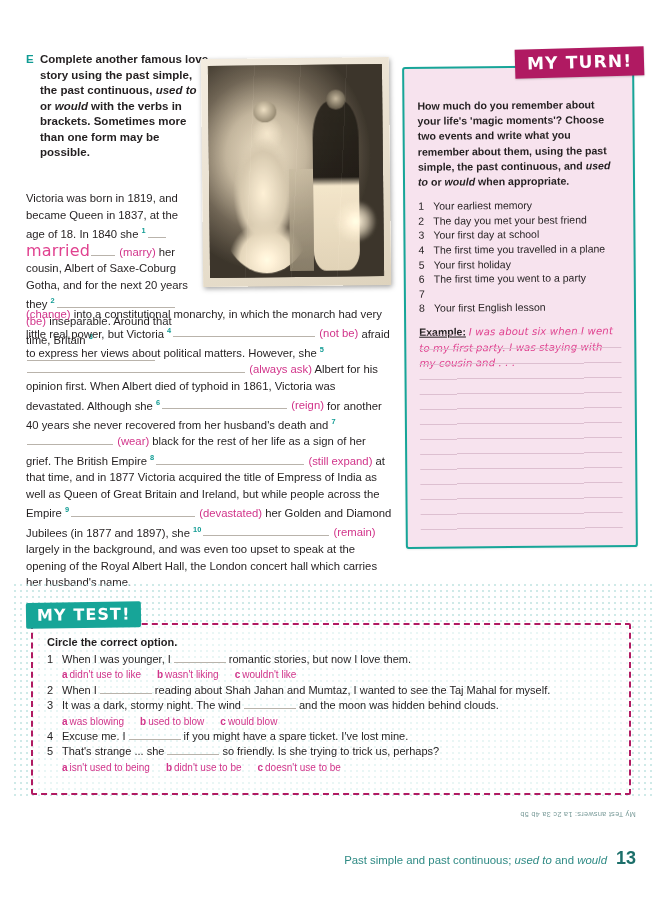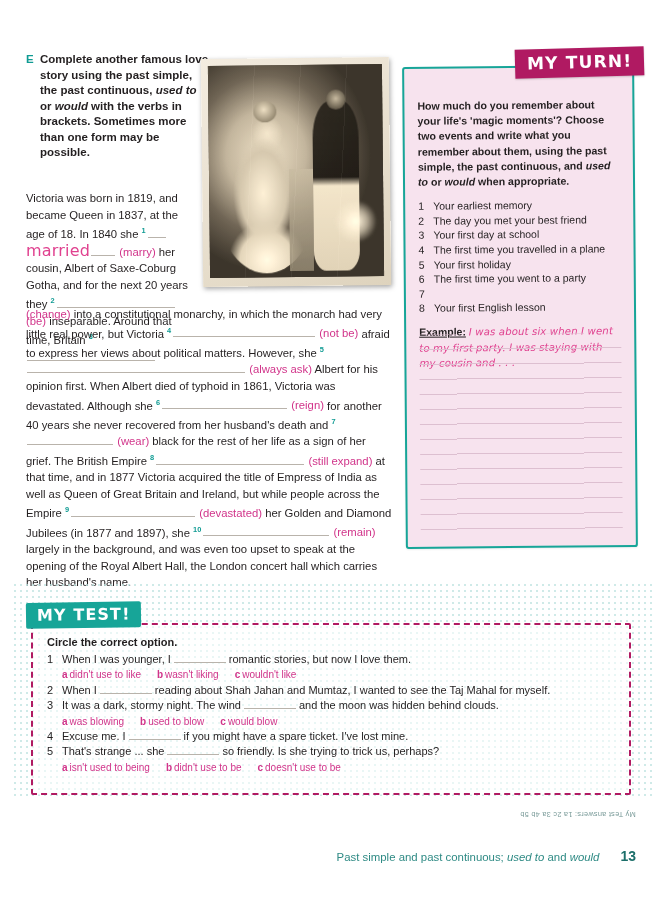--- a/index.html
+++ b/index.html
@@ -306,21 +306,21 @@
     letter-spacing: .25px;
     white-space: nowrap;
   }
   #footer-line {
     position: absolute;
     right: 24px; top: 848px;
     color: #2e8a84;
     font-size: 11.4px;
     white-space: nowrap;
   }
-  #footer-line .pg { font-weight: bold; color: #1c6f6a; margin-left: 21px; font-size: 14px; }
+  #footer-line .pg { font-weight: bold; color: #1c6f6a; margin-left: 9px; font-size: 18px; }
 </style>
 </head>
 <body>
 
 <div id="top-section">
 
   <div id="exercise-e">
     <div class="ex-head">
       <div class="ex-letter">E</div>
       <div class="ex-rubric">

